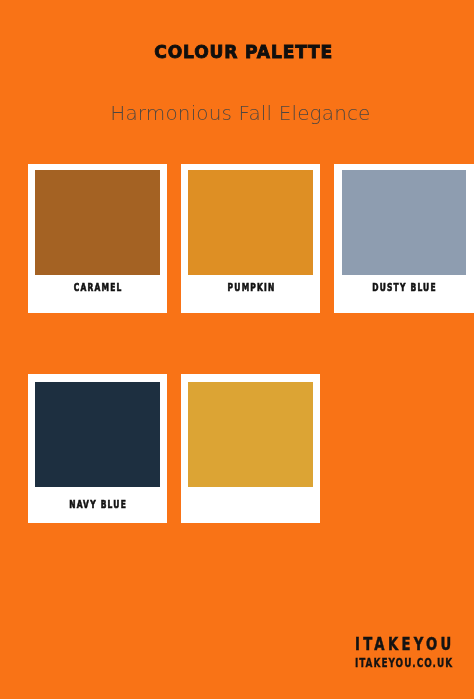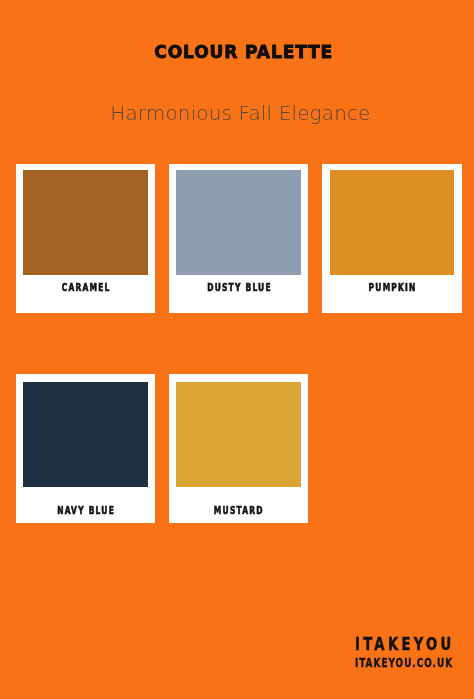--- a/index.html
+++ b/index.html
@@ -10,25 +10,25 @@
   .title{position:absolute;left:6.4px;top:42.5px;width:474px;text-align:center;
          font-family:"DejaVu Sans",sans-serif;font-weight:700;font-size:18.5px;
          line-height:18.5px;letter-spacing:0.9px;color:#100f0e;-webkit-text-stroke:0.9px #100f0e;}
   .title .sx{display:inline-block;transform:scaleX(0.925) translateZ(0);transform-origin:center center;}
 
   .subtitle{position:absolute;left:3.4px;top:103px;width:474px;text-align:center;
             font-family:"DejaVu Sans",sans-serif;font-weight:300;font-size:20px;
             line-height:20px;letter-spacing:0.14px;color:#4f4741;transform:translateZ(0);}
 
   .grid{position:absolute;left:15.8px;top:163.8px;}
-  .row{position:absolute;left:0;display:flex;}
+  .row{position:absolute;left:12px;display:flex;}
   .row1{top:0;}
   .row2{top:210px;}
   .row2 .card{padding-top:8.3px;}
-  .row2 .label{padding-top:18px;}
+  .row2 .label{padding-top:12px;}
   .card{width:139.6px;height:149.4px;background:#ffffff;box-sizing:border-box;
         padding:6.5px 7.6px 0 7.6px;margin-right:13.5px;}
   .card:last-child{margin-right:0;}
   .sw{width:124.4px;height:104.9px;}
   .label{height:38px;padding-top:6.5px;padding-left:1.2px;box-sizing:border-box;text-align:center;
          font-family:"DejaVu Sans Condensed",sans-serif;font-weight:700;font-size:11px;
          line-height:11px;letter-spacing:1.6px;color:#121212;-webkit-text-stroke:0.62px #121212;}
   .label .sx{display:inline-block;transform:scaleX(0.76) translateZ(0);transform-origin:center center;}
 
   .footer{position:absolute;left:0;top:0;width:474px;height:699px;border-radius:17px;}
@@ -51,37 +51,36 @@
   <div class="subtitle">Harmonious Fall Elegance</div>
 
   <div class="grid">
 
     <div class="row row1">
       <div class="card" style="background-color: rgb(255, 255, 255);">
         <div class="sw" style="background-color: rgb(164, 98, 35);"></div>
         <div class="label"><span class="sx">CARAMEL</span></div>
       </div>
       <div class="card" style="background-color: rgb(255, 255, 255);">
+        <div class="sw" style="background-color: rgb(222, 143, 36);"></div>
+        <div class="label"><span class="sx">PUMPKIN</span></div>
+      </div>
+      <div class="card" style="background-color: rgb(255, 255, 255);">
         <div class="sw" style="background-color: rgb(142, 157, 176);"></div>
         <div class="label"><span class="sx">DUSTY BLUE</span></div>
-      </div>
-      <div class="card" style="background-color: rgb(255, 255, 255);">
-        <div class="sw" style="background-color: rgb(222, 143, 36);"></div>
-        <div class="label"><span class="sx">PUMPKIN</span></div>
       </div>
     </div>
 
     <div class="row row2">
       <div class="card" style="background-color: rgb(255, 255, 255);">
         <div class="sw" style="background-color: rgb(29, 47, 64);"></div>
         <div class="label"><span class="sx">NAVY BLUE</span></div>
       </div>
       <div class="card" style="background-color: rgb(255, 255, 255);">
         <div class="sw" style="background-color: rgb(220, 164, 52);"></div>
-        <div class="label"><span class="sx">MUSTARD</span></div>
       </div>
     </div>
 
   </div>
 
   <div class="footer">
     <div class="f1"><span class="sx">ITAKEYOU</span></div>
     <div class="f2"><span class="sx">ITAKEYOU.CO.UK</span></div>
   </div>
 

